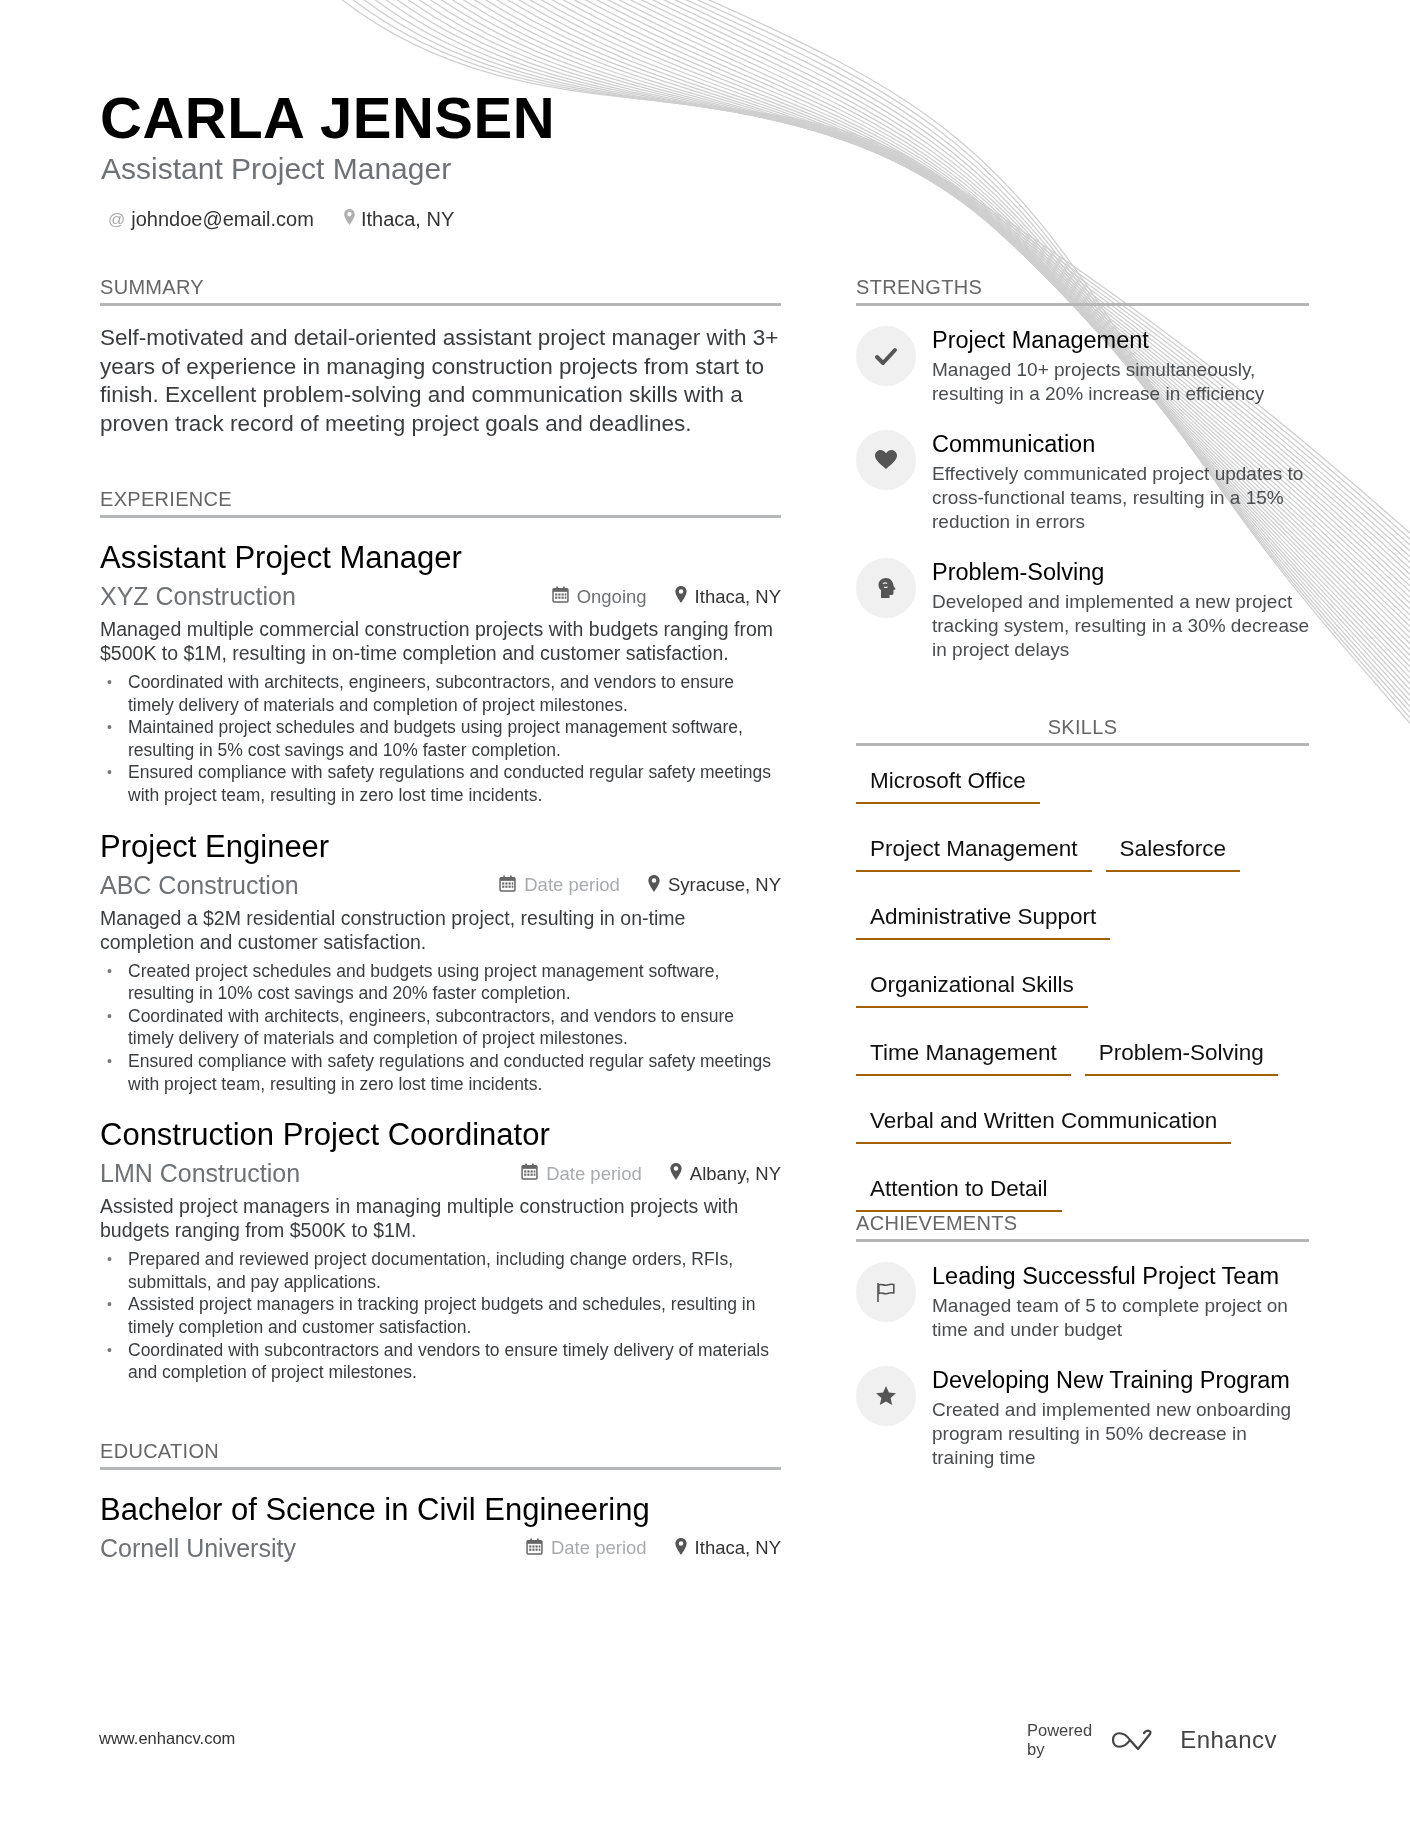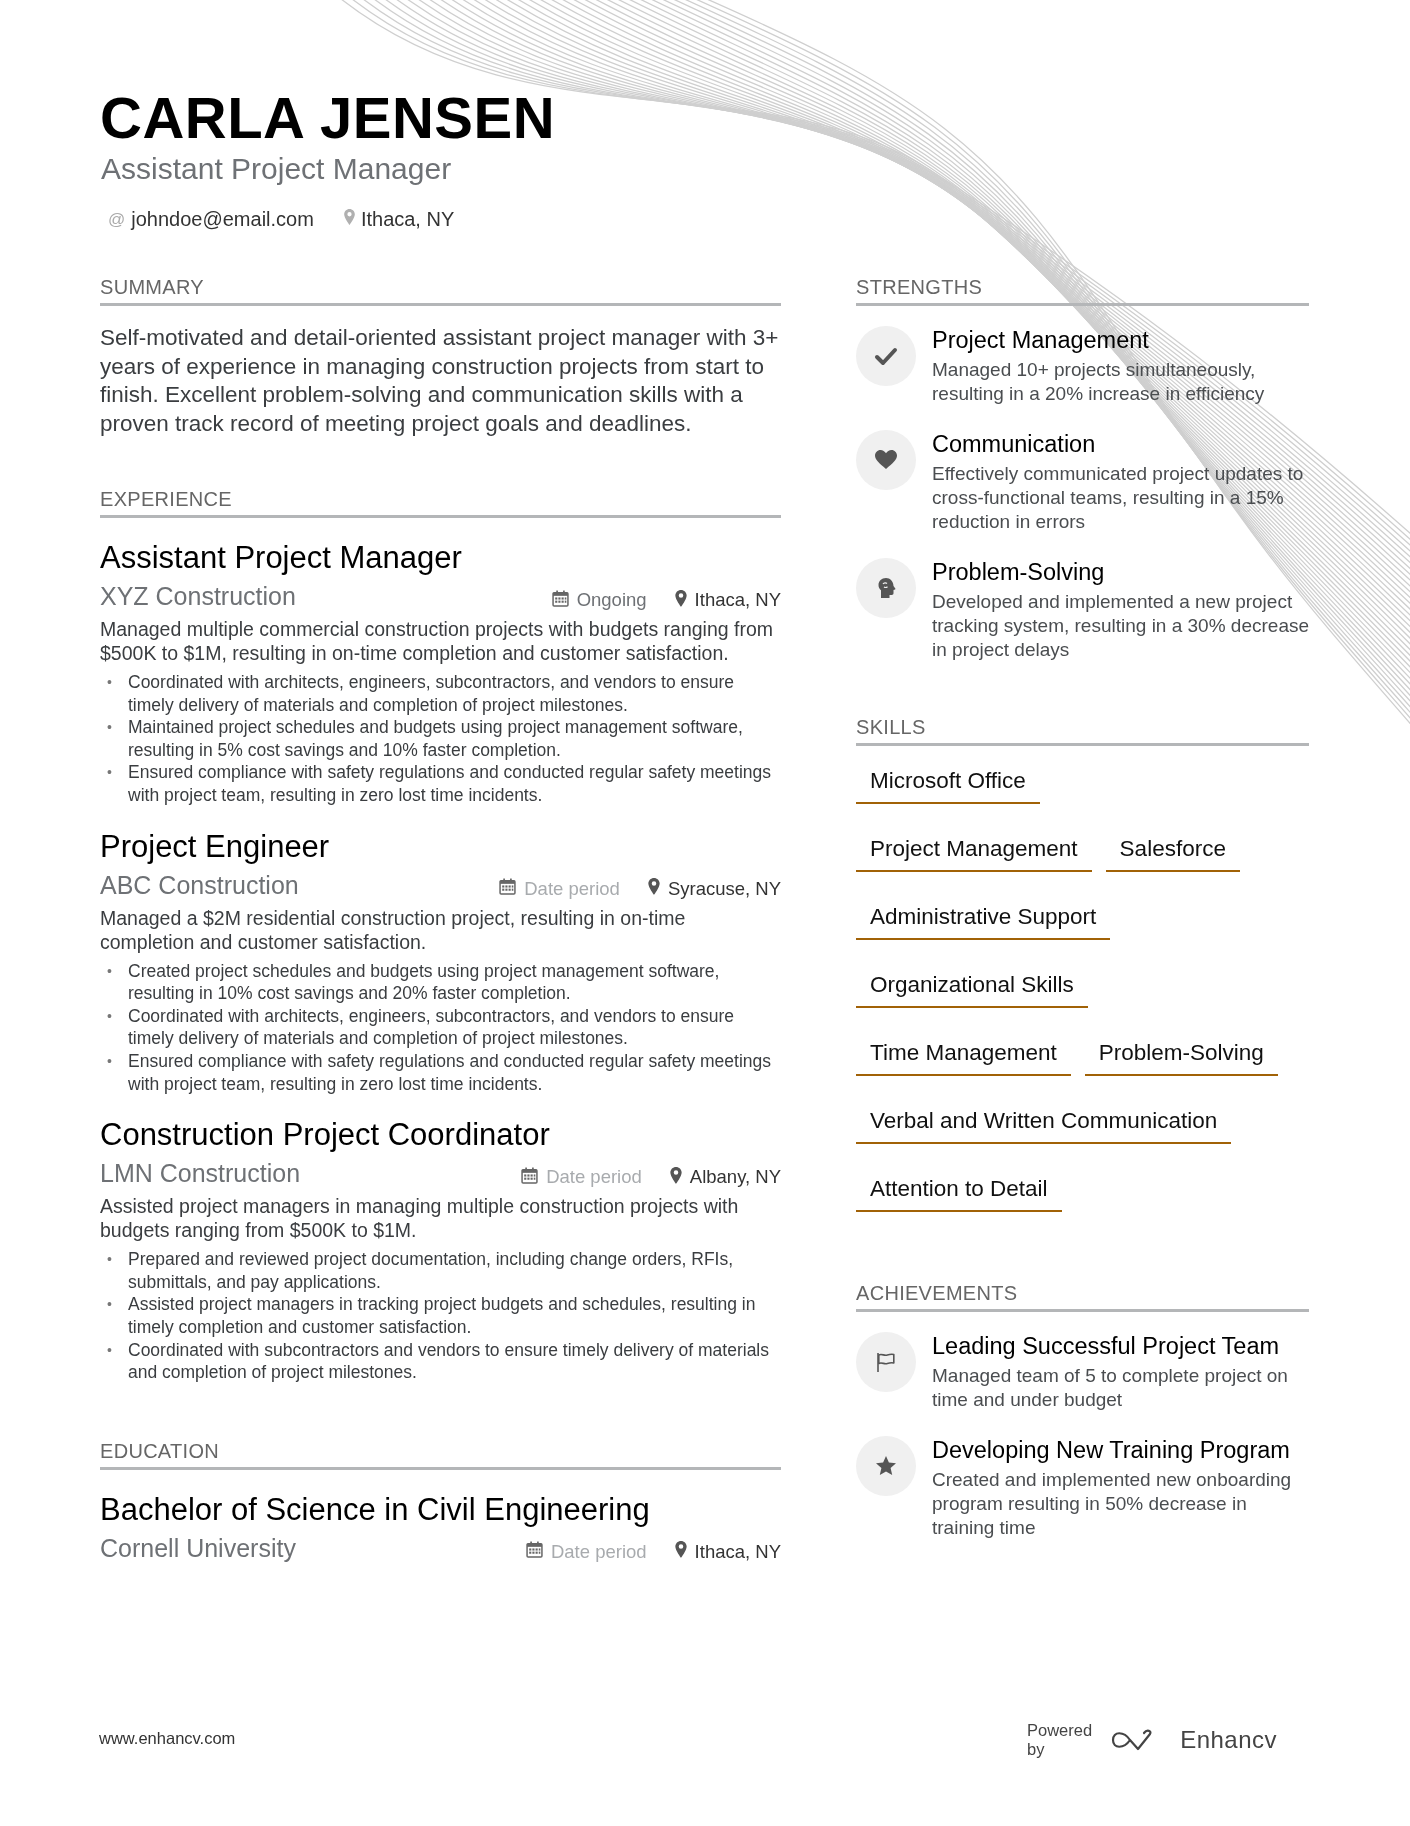--- a/index.html
+++ b/index.html
@@ -16,21 +16,21 @@
 
   .col-left { position: absolute; left: 100px; top: 276px; width: 681px; }
   .col-right { position: absolute; left: 856px; top: 276px; width: 453px; }
 
   .sec-title { font-size: 20px; color: #666; letter-spacing: 0.3px; padding-bottom: 4px; border-bottom: 3px solid #b4b6b8; }
 
   .summary { font-size: 22.5px; line-height: 28.5px; color: #3a3d40; margin-top: 18px; }
 
   .exp { margin-top: 0; }
   .exp-title { font-size: 31px; color: #000; margin-top: 22px; }
-  .exp-sub { display: flex; align-items: flex-end; justify-content: space-between; margin-top: 6px; gap: 42px; }
+  .exp-sub { display: flex; align-items: center; justify-content: space-between; margin-top: 6px; gap: 42px; }
   .exp-company { font-size: 25px; color: #6e7175; }
   .exp-meta { display: flex; gap: 28px; font-size: 18.5px; color: #333; align-items: center; }
   .meta-item { display: flex; align-items: center; gap: 8px; }
   .meta-item .ic { color: #555; font-size: 16px; }
   .meta-date.placeholder { color: #a8abae; }
   .meta-date { color: #6e7175; }
   .exp-desc { font-size: 19.5px; line-height: 24px; color: #3a3d40; margin-top: 6px; }
   .bullets { list-style: none; margin-top: 6px; }
   .bullets li { position: relative; padding-left: 28px; font-size: 17.5px; line-height: 22.6px; color: #3a3d40; }
   .bullets li::before { content: "•"; position: absolute; left: 7px; top: 0; color: #777; font-size: 14px; }
@@ -315,42 +315,42 @@
               </svg>
             </div>
       <div class="st-body">
         <div class="st-title">Problem-Solving</div>
         <div class="st-desc">Developed and implemented a new project tracking system, resulting in a 30% decrease in project delays</div>
       </div>
           </div>
         </div>
     </section>
 
-    <section style="margin-top:54px;">
+    <section style="margin-top:54px;text-align:center;">
       <div class="sec-title">SKILLS</div>
       <div class="skills" id="skill-list">
           <span class="skill">Microsoft Office</span>
           <span class="break"></span>
           <span class="skill">Project Management</span>
           <span class="skill">Salesforce</span>
           <span class="break"></span>
           <span class="skill">Administrative Support</span>
           <span class="break"></span>
           <span class="skill">Organizational Skills</span>
           <span class="break"></span>
           <span class="skill">Time Management</span>
           <span class="skill">Problem-Solving</span>
           <span class="break"></span>
           <span class="skill">Verbal and Written Communication</span>
           <span class="break"></span>
           <span class="skill">Attention to Detail</span>
         </div>
     </section>
 
-    <section style="margin-top:70px;">
+    <section style="">
       <div class="sec-title">ACHIEVEMENTS</div>
       <div id="ach-list">
           <div class="strength">
       <div class="circle">
               <svg viewBox="0 0 24 24">
                 <path d="M4 3v19" stroke="#555" stroke-width="1.6"></path>
                 <path d="M4.8 5c3-1.5 5.5 1 8.5 0s5-1 6.5-.5v8.5c-1.5-.5-3.5-.5-6.5.5s-5.5-1.5-8.5 0z" fill="none" stroke="#555" stroke-width="1.6" stroke-linejoin="round"></path>
               </svg>
             </div>
       <div class="st-body">

